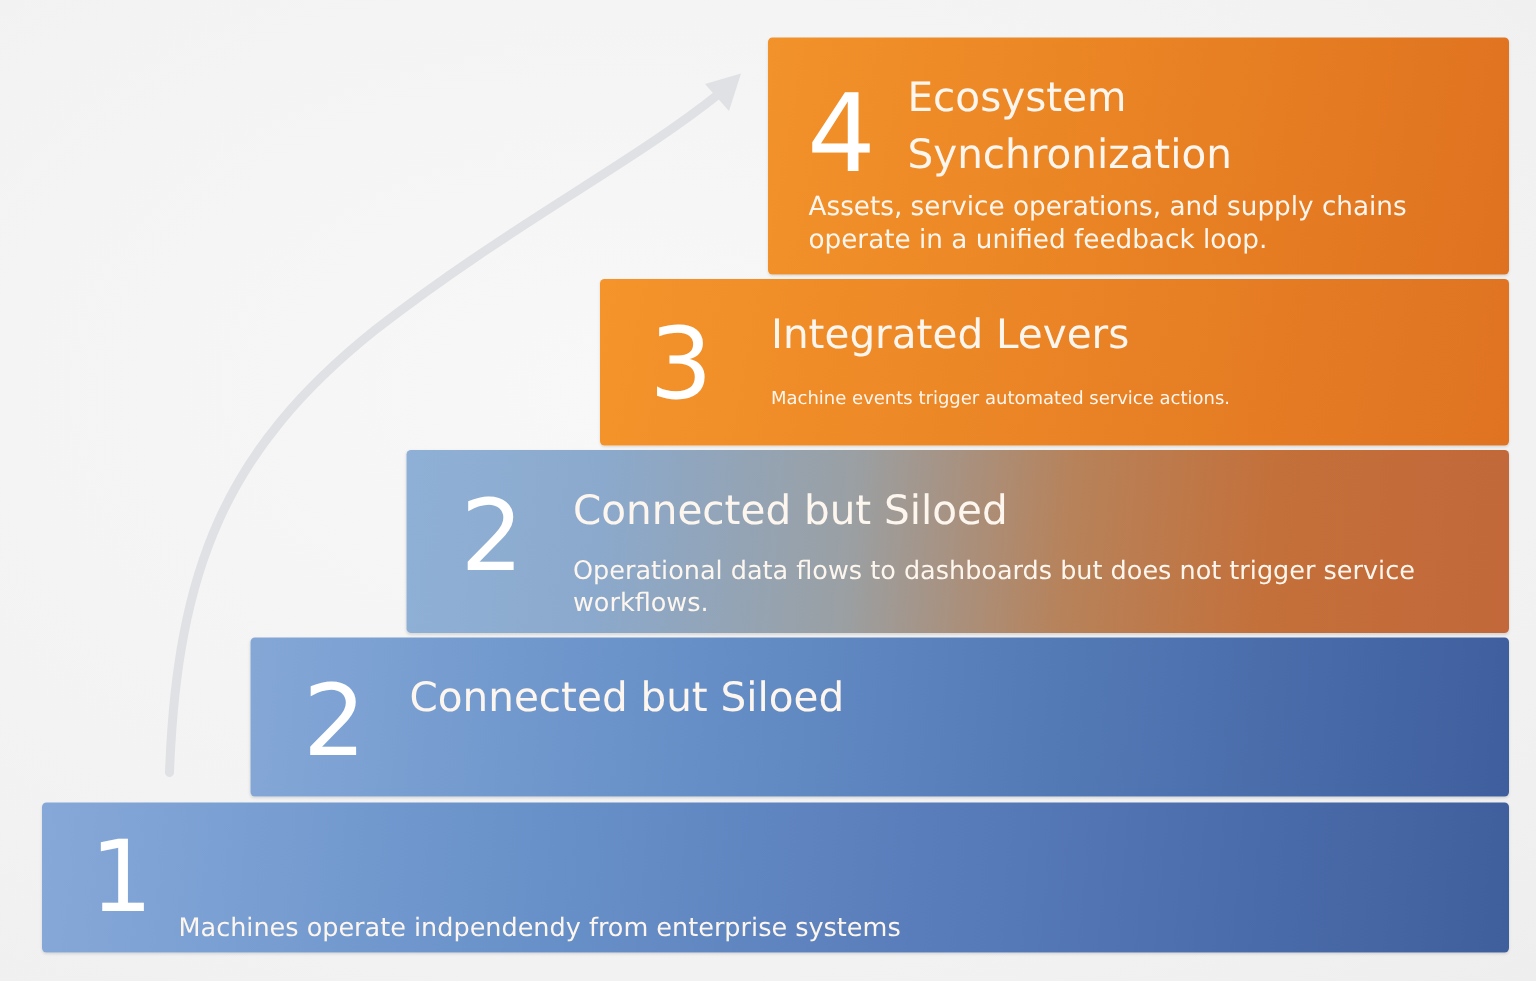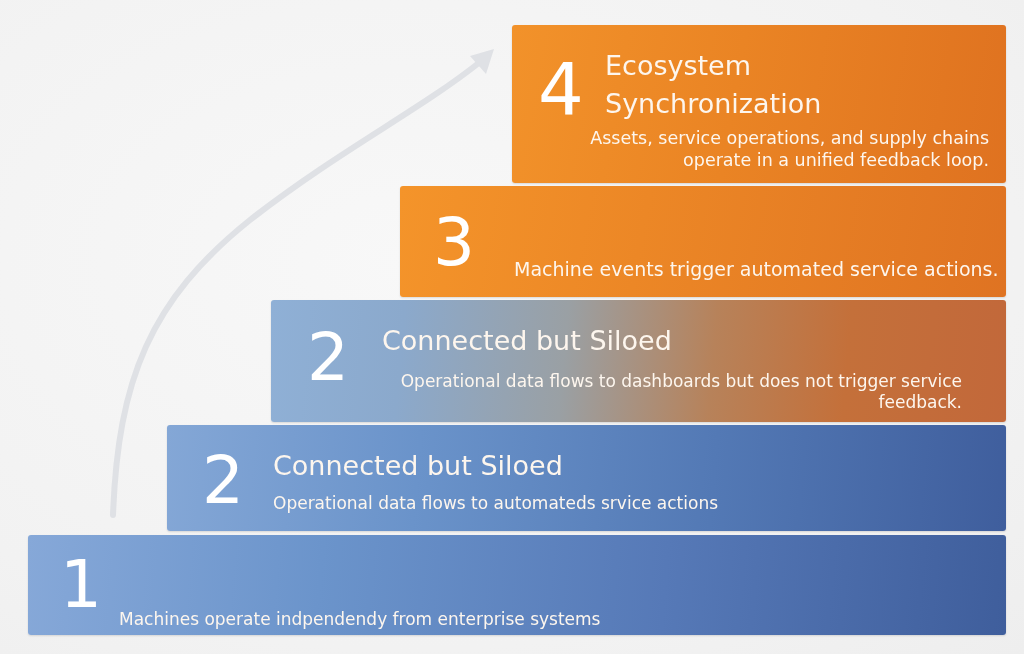--- a/index.html
+++ b/index.html
@@ -41,40 +41,39 @@
       font-weight: 400;
       line-height: 1.2;
       color: #fdf6ee;
       white-space: nowrap;
     }
     .step .desc {
       position: absolute;
       font-weight: 400;
       line-height: 1.25;
       color: #fdf6ee;
-      text-align: right;
     }
 
     
     #step4 {
       left: 512px; top: 25px; width: 494px; height: 158px;
       background: linear-gradient(100deg, #f2922a 0%, #ea8424 45%, #df7220 100%);
     }
     #step4 .num { left: 26px; top: 28px; font-size: 72px; }
     #step4 .title { left: 93px; top: 22px; font-size: 27px; line-height: 38px; white-space: normal; width: 360px; }
     #step4 .desc { left: 27px; top: 103px; font-size: 17.5px; width: 450px; }
 
     
     #step3 {
       left: 400px; top: 186px; width: 606px; height: 111px;
       background: linear-gradient(100deg, #f4942a 0%, #ec8726 40%, #df7322 100%);
     }
     #step3 .num { left: 33px; top: 24px; font-size: 66px; }
     #step3 .title { left: 114px; top: 22px; font-size: 27px; }
-    #step3 .desc { left: 114px; top: 72px; font-size: 19px; }
+    #step3 .desc { left: 114px; top: 72px; font-size: 12px; }
 
     
     #step2a {
       left: 271px; top: 300px; width: 735px; height: 122px;
       background: linear-gradient(95deg, #8fb0d6 0%, #8ba9cc 18%, #9aa0a4 40%, #b7825a 60%, #c4703a 78%, #c2683a 100%);
     }
     #step2a .num { left: 36px; top: 25px; font-size: 66px; }
     #step2a .title { left: 111px; top: 25px; font-size: 27px; }
     #step2a .desc { left: 111px; top: 71px; font-size: 17px; width: 580px; }
 
@@ -107,33 +106,33 @@
   </svg>
 
   <div class="step" id="step4">
     <span class="num">4</span>
     <span class="title">Ecosystem Synchronization</span>
     <span class="desc">Assets, service operations, and supply chains operate in a unified feedback loop.</span>
   </div>
 
   <div class="step" id="step3">
     <span class="num">3</span>
+    <span class="title">Integrated Levers</span>
     <span class="desc">Machine events trigger automated service actions.</span>
   </div>
 
   <div class="step" id="step2a">
     <span class="num">2</span>
     <span class="title">Connected but Siloed</span>
-    <span class="desc">Operational data flows to dashboards but does not trigger service feedback.</span>
+    <span class="desc">Operational data flows to dashboards but does not trigger service workflows.</span>
   </div>
 
   <div class="step" id="step2b">
     <span class="num">2</span>
     <span class="title">Connected but Siloed</span>
-    <span class="desc">Operational data flows to automateds srvice actions</span>
   </div>
 
   <div class="step" id="step1">
     <span class="num">1</span>
     <span class="desc">Machines operate indpendendy from enterprise systems</span>
   </div>
 
 </div>
 
 </body></html>

